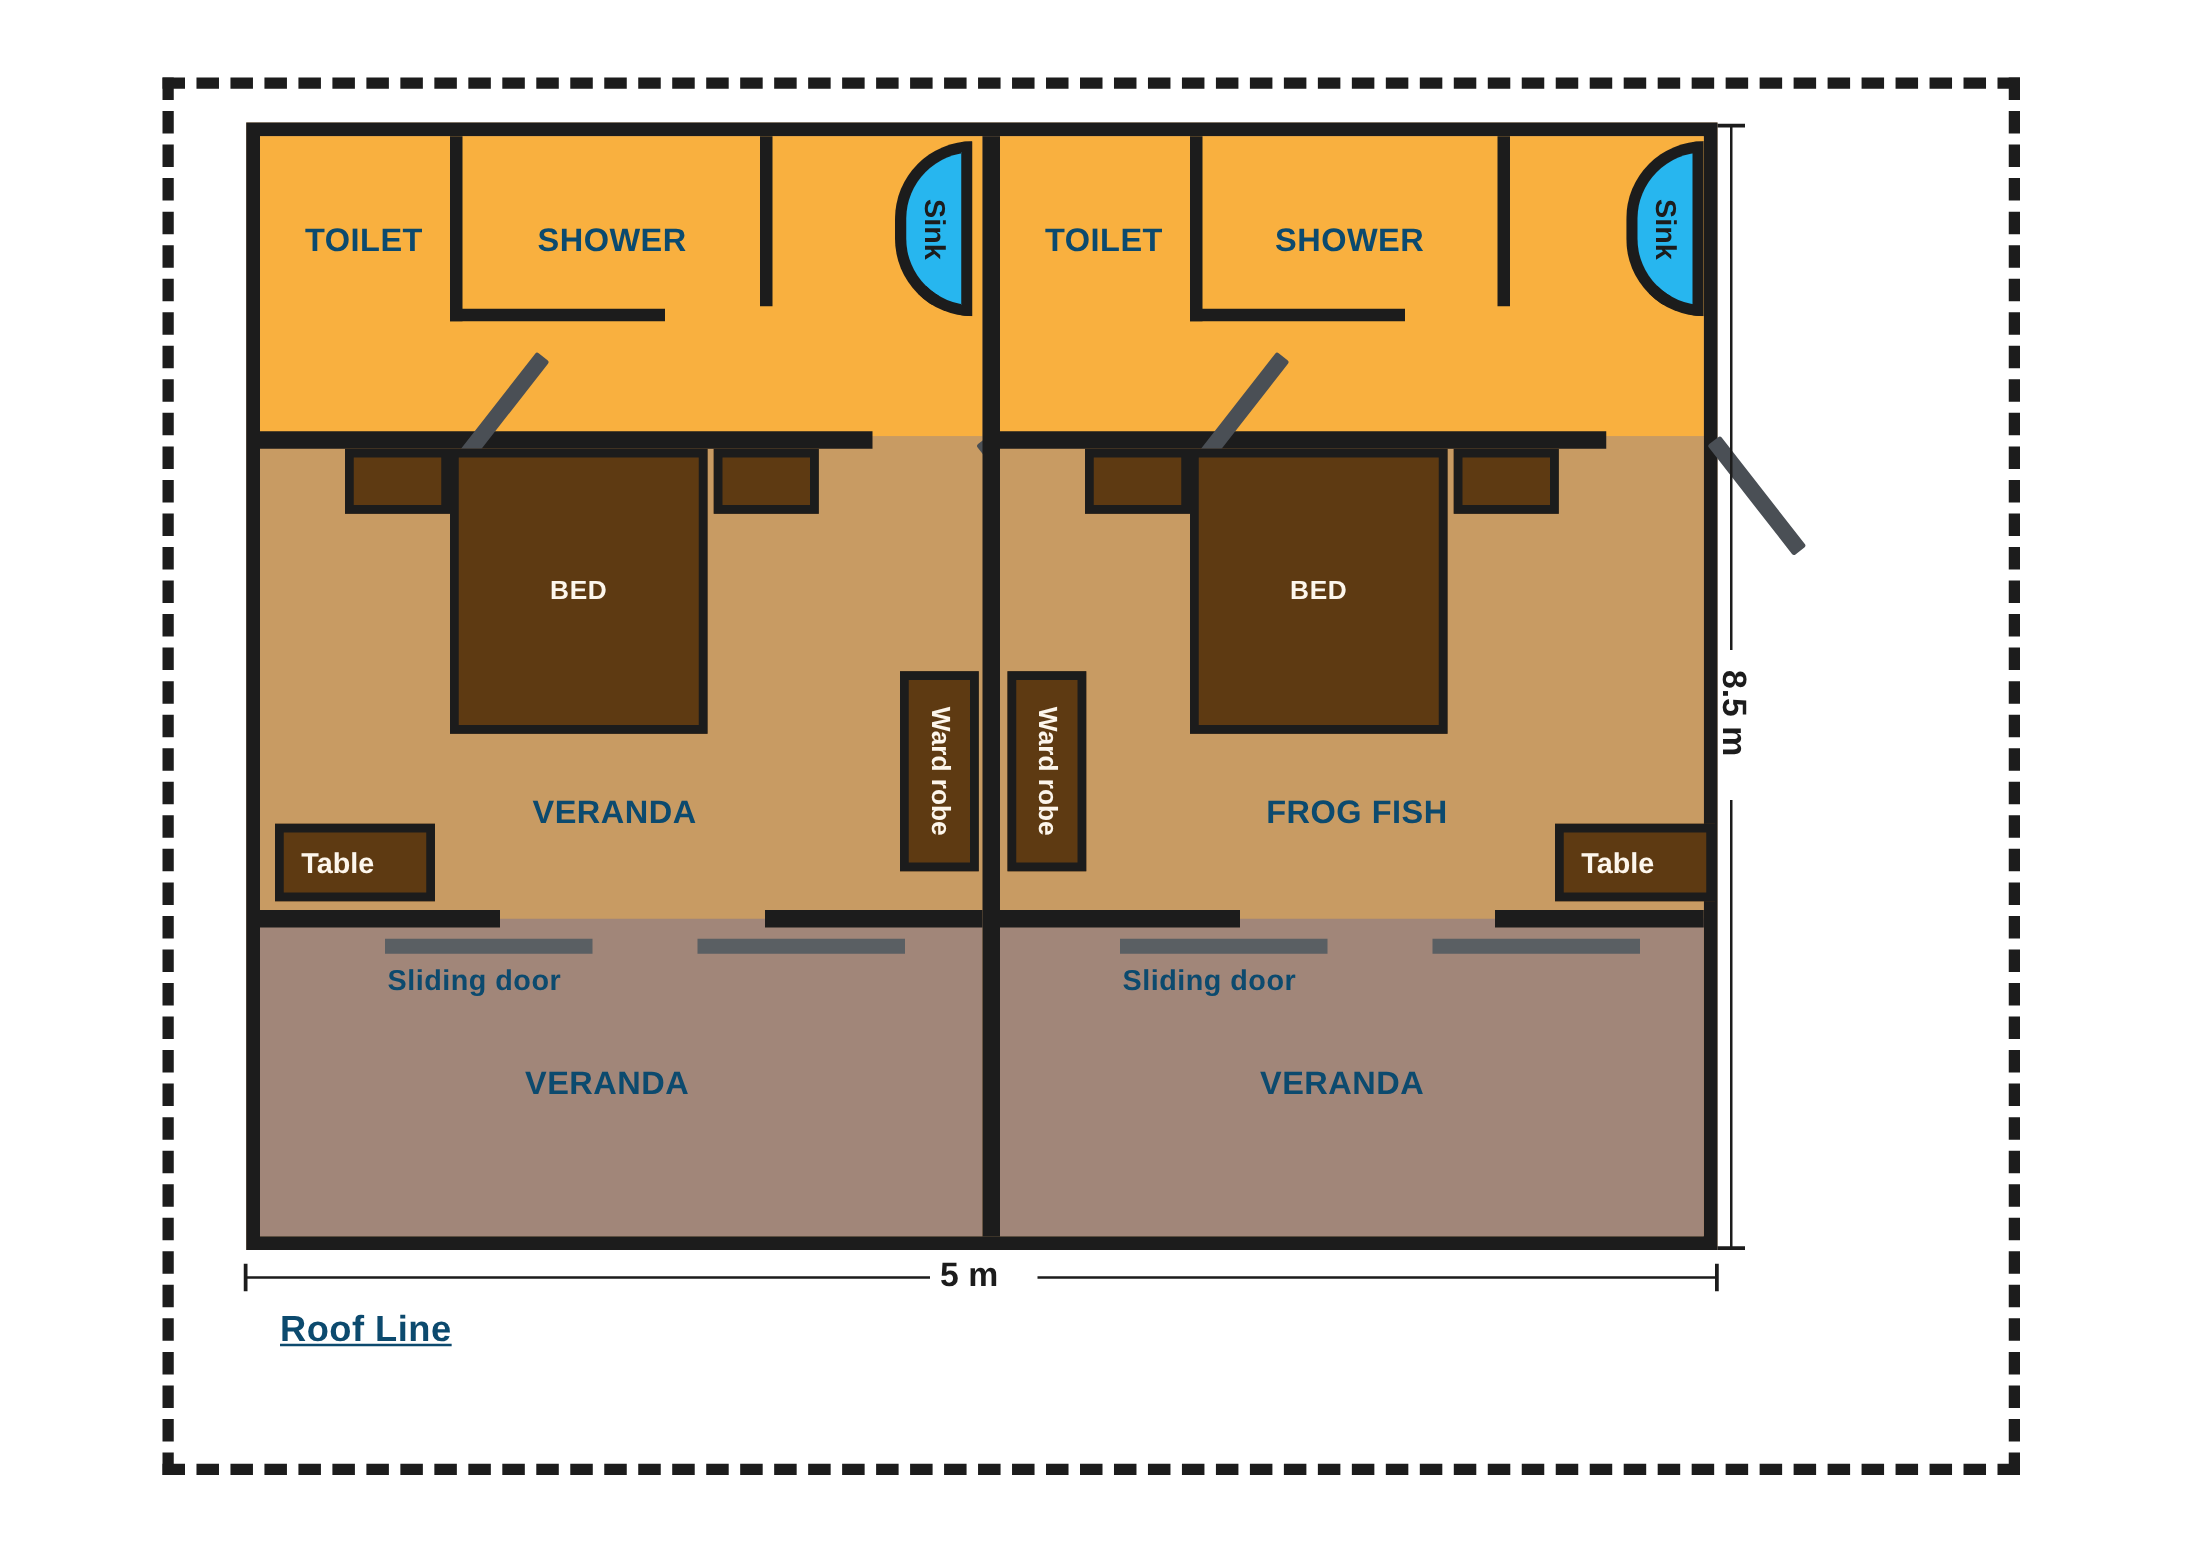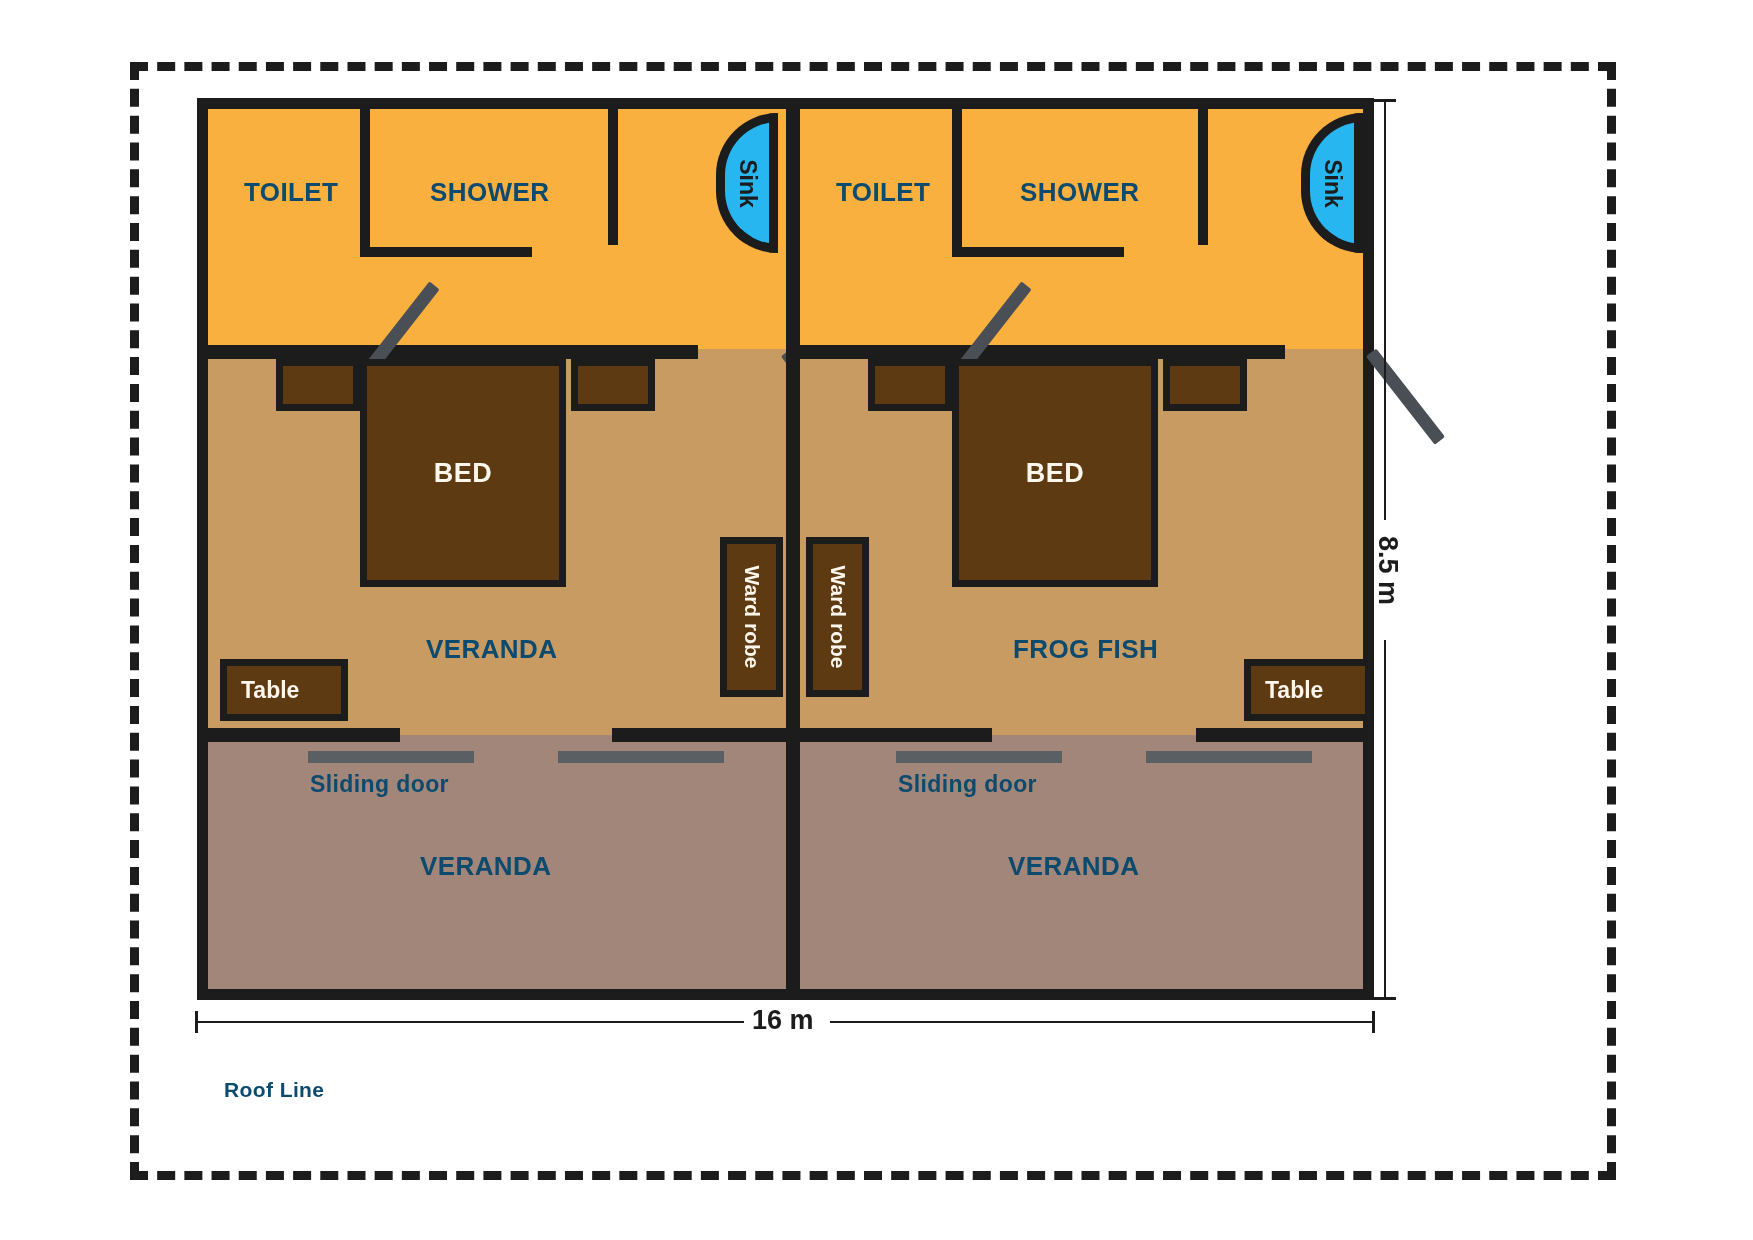--- a/index.html
+++ b/index.html
@@ -36,21 +36,21 @@
   }
   .lbl-room{font-size:26px;}
   .lbl-sub{font-size:23px;}
 
   
   .furn{
     position:absolute;background:#5e3a12;border:7px solid #1c1c1c;
     box-sizing:border-box;display:flex;align-items:center;justify-content:center;
     color:#fdf6ec;font-weight:bold;
   }
-  .furn.bed{font-size:27px;letter-spacing:.5px;justify-content:center;}
+  .furn.bed{font-size:21px;letter-spacing:.5px;justify-content:center;}
   .furn.table{font-size:23px;justify-content:flex-start;padding-left:14px;}
   .furn.nightstand{}
   .furn.wardrobe{font-size:21px;}
   .wardrobe span{
     transform:rotate(90deg);white-space:nowrap;display:block;
   }
 
   
   .sink{
     position:absolute;background:#27b6ef;border:9px solid #1c1c1c;
@@ -191,19 +191,19 @@
   </div>
 
   <div class="dimline-v" style="left:1384px;top:100px;height:420px;"></div>
   <div class="dimtick" style="left:1374px;top:99px;width:22px;height:3px;"></div>
   <div class="dimtxt vert" style="left:1352px;top:555px;width:70px;text-align:center;">8.5 m</div>
   <div class="dimline-v" style="left:1384px;top:640px;height:358px;"></div>
   <div class="dimtick" style="left:1374px;top:997px;width:22px;height:3px;"></div>
 
   <div class="dimline-h" style="left:196px;top:1021px;width:548px;"></div>
   <div class="dimtick" style="left:195px;top:1011px;width:3px;height:22px;"></div>
-  <div class="dimtxt" style="left:752px;top:1005px;">16 m</div>
+  <div class="dimtxt" style="left:752px;top:1005px;">5 m</div>
   <div class="dimline-h" style="left:830px;top:1021px;width:544px;"></div>
   <div class="dimtick" style="left:1372px;top:1011px;width:3px;height:22px;"></div>
 
-  <div class="lbl lbl-room" style="left:224px;top:1078px;font-size:21px;">Roof Line</div>
+  <div class="lbl lbl-room" style="left:224px;top:1048px;font-size:29px;text-decoration:underline;">Roof Line</div>
 
 </div>
 
 </body></html>

